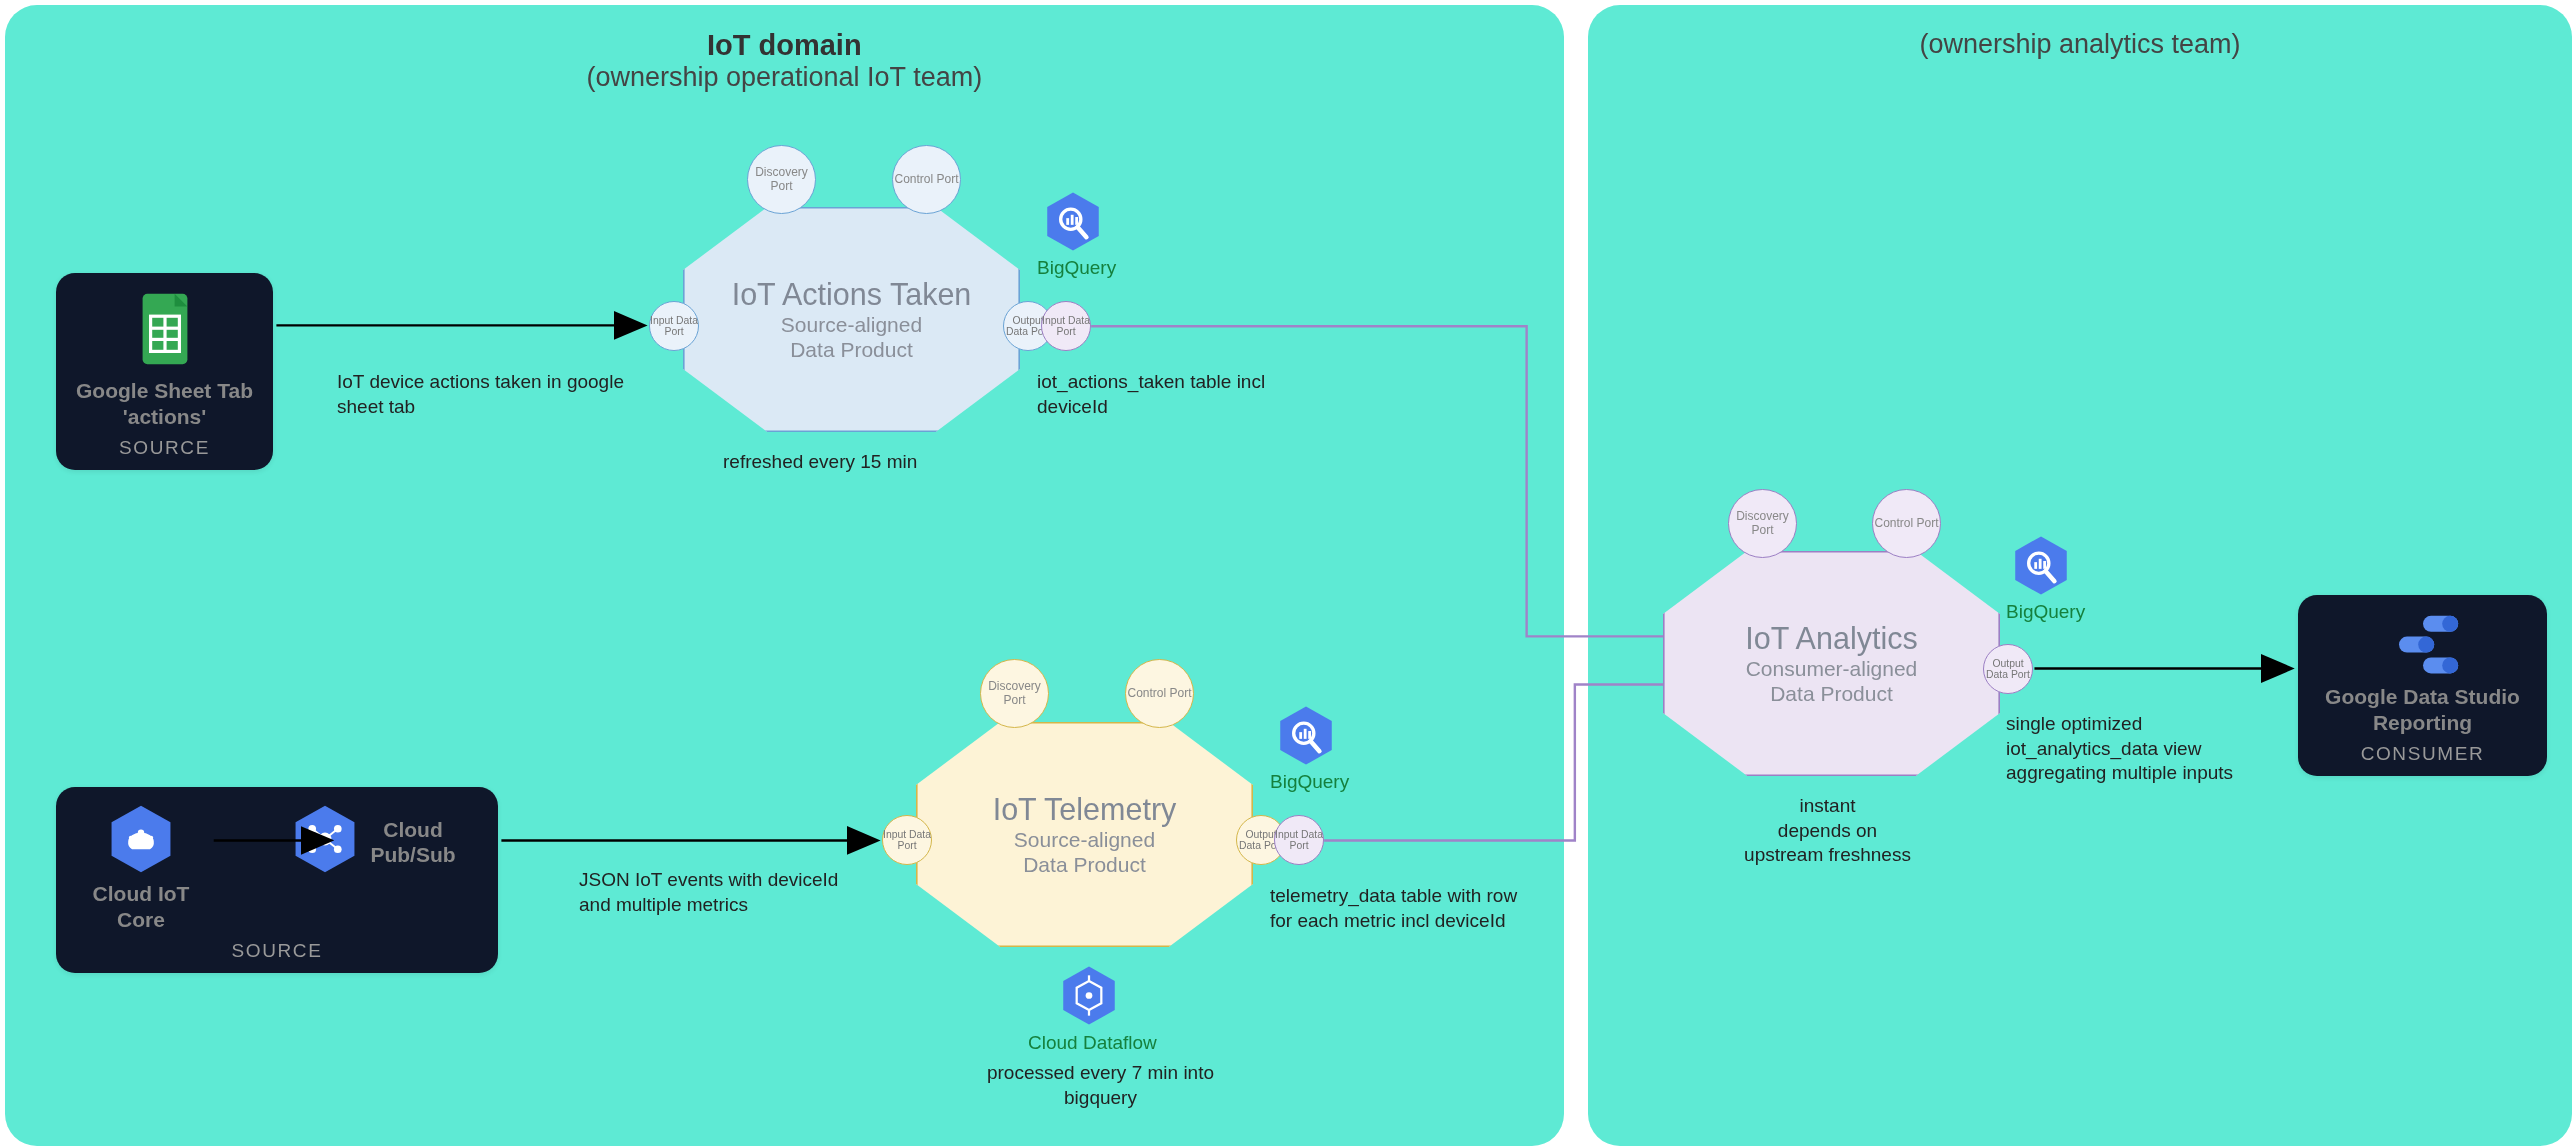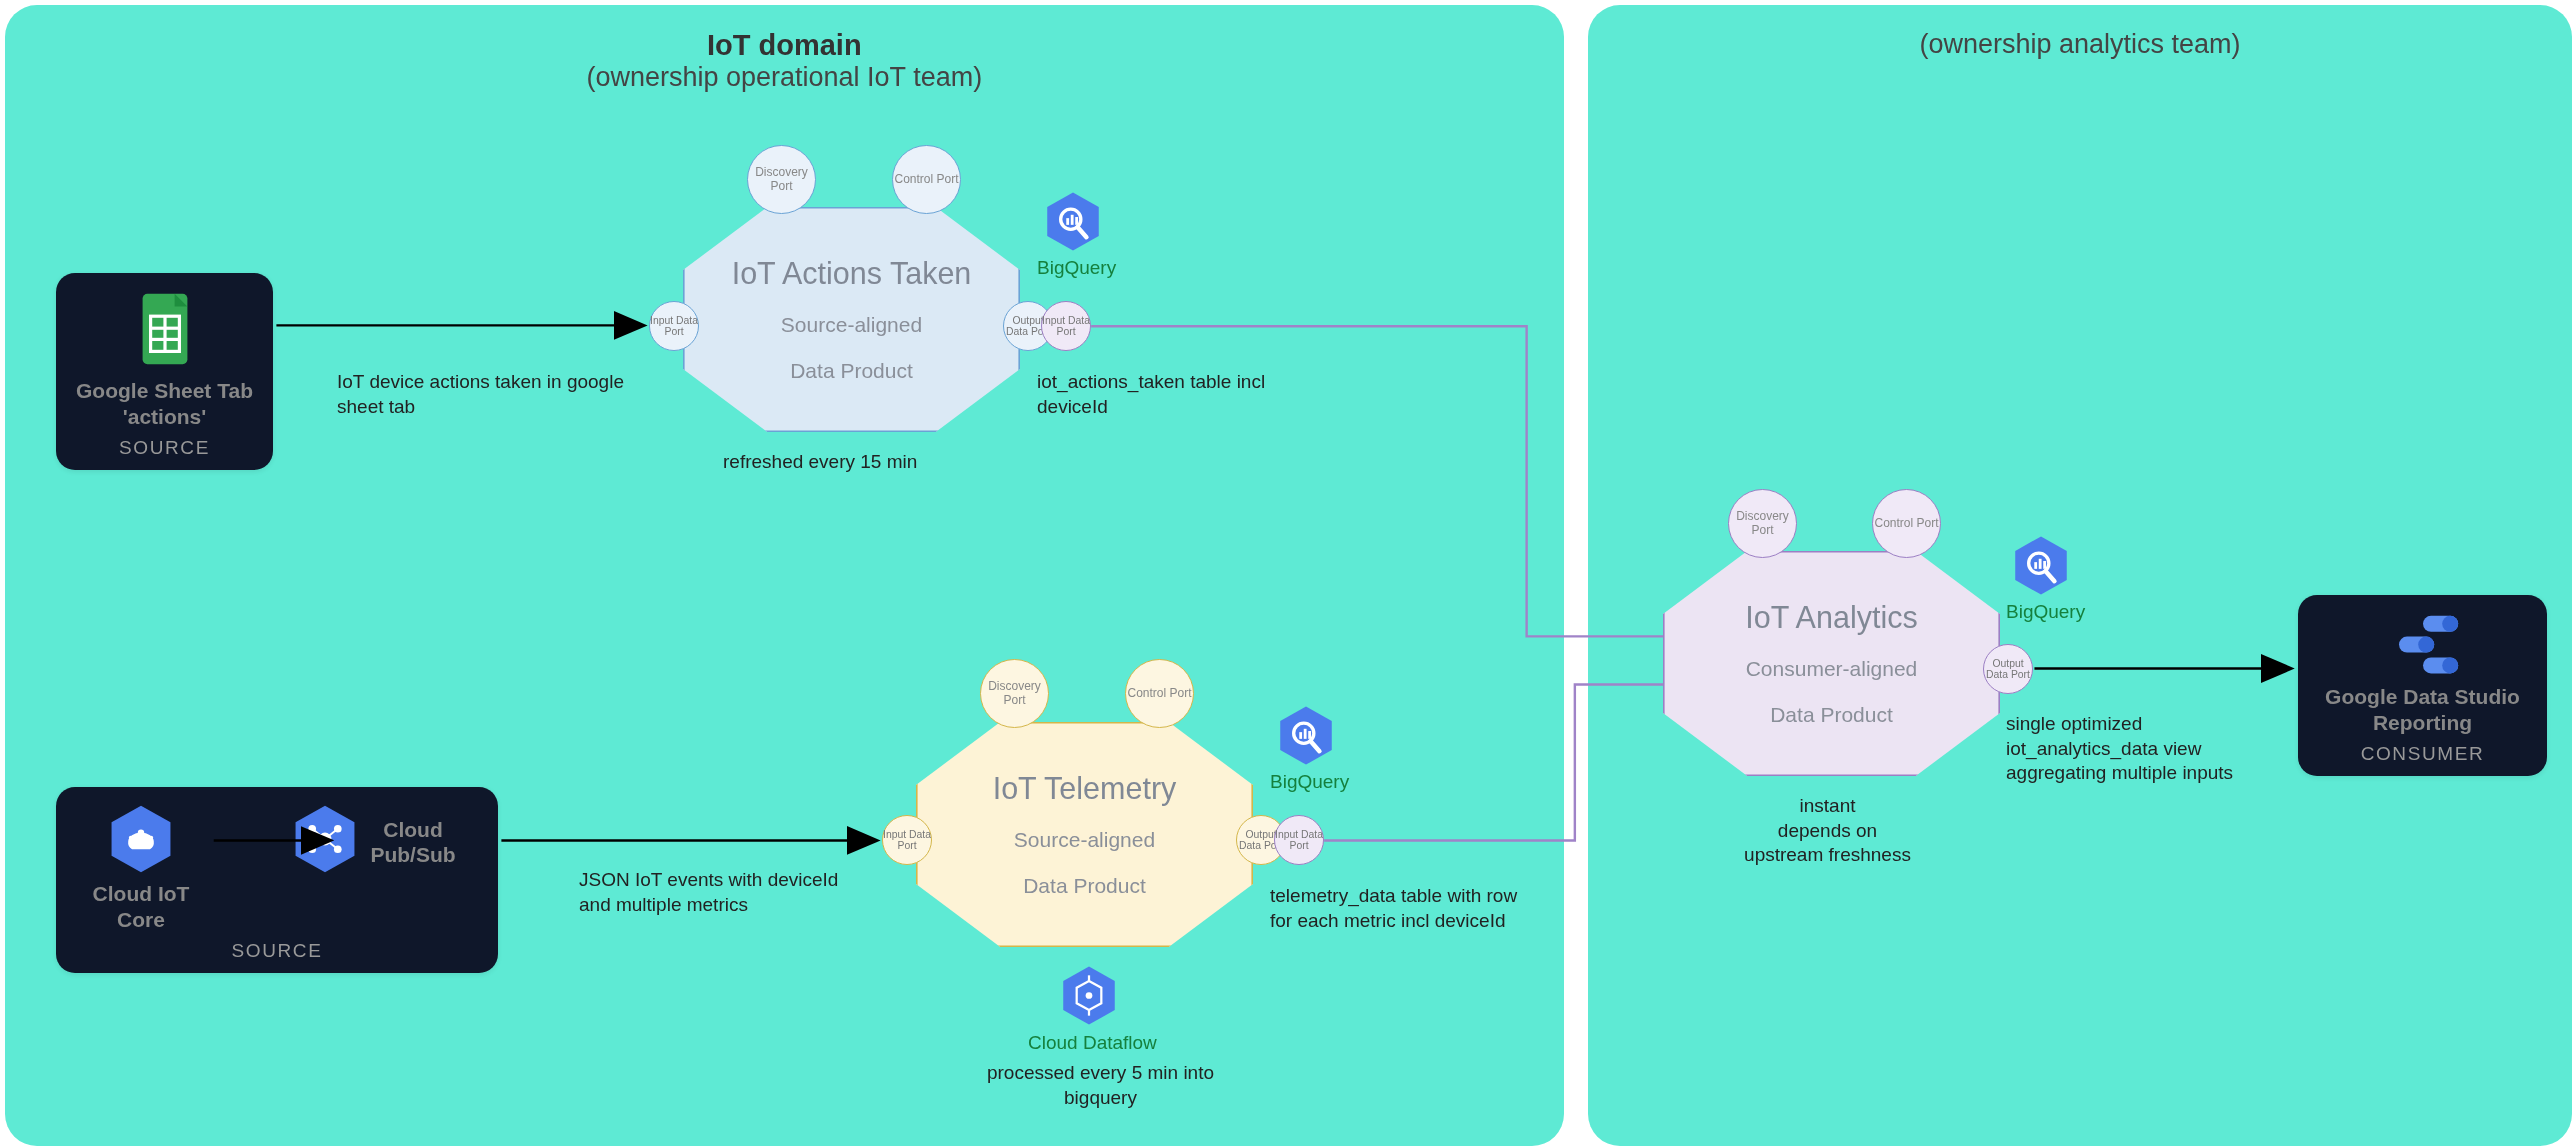--- a/index.html
+++ b/index.html
@@ -48,21 +48,21 @@
     content:""; position:absolute; inset:0;
     clip-path: polygon(25% 0%, 75% 0%, 100% 28%, 100% 72%, 75% 100%, 25% 100%, 0% 72%, 0% 28%);
     border: none;
     z-index:0;
   }
   .oct-blue::before { background:#dbe9f5; box-shadow: inset 0 0 0 1.6px #6aa3d5; }
   .oct-yellow::before { background:#fdf3d6; box-shadow: inset 0 0 0 1.6px #d4b64a; }
   .oct-purple::before { background:#ece4f3; box-shadow: inset 0 0 0 1.6px #9c7fc4; }
   .oct-content { position:relative; z-index:1; text-align:center; }
   .oct-title { font-size:30.5px; font-weight:400; color:#808895; }
-  .oct-line { font-size:21px; color:#8a8f99; margin-top:22px;}
+  .oct-line { font-size:21px; color:#8a8f99; margin-top:1px;}
 
   .port {
     position:absolute; width:50px; height:50px; border-radius:50%;
     display:flex; flex-direction:column; align-items:center; justify-content:center;
     font-size:10.4px; line-height:1.1; color:#777; text-align:center;
     background:#fff;
   }
   .port-blue { background:#eaf2fa; border:1.6px solid #6aa3d5; }
   .port-yellow { background:#fdf6e1; border:1.6px solid #d4b64a; }
   .port-purple { background:#f0e9f7; border:1.6px solid #9c7fc4; }
@@ -215,21 +215,21 @@
   <div class="small-hexicon" style="left:1061px; top:964px;">
     <svg viewBox="0 0 100 112">
         <polygon points="50,4 96,30 96,82 50,108 4,82 4,30" fill="#4b7bec"></polygon>
         <polygon points="50,30 72,42 72,70 50,82 28,70 28,42" fill="none" stroke="#fff" stroke-width="4"></polygon>
         <circle cx="50" cy="56" r="6" fill="#fff"></circle>
         <line x1="50" y1="30" x2="50" y2="20" stroke="#fff" stroke-width="4"></line>
         <line x1="50" y1="82" x2="50" y2="92" stroke="#fff" stroke-width="4"></line>
       </svg>
   </div>
   <div class="hex-label" style="left:1028px; top:1032px;">Cloud Dataflow</div>
-  <div class="note" style="left:972px; top:1061px; width:257px; text-align:center;">processed every 5 min into bigquery</div>
+  <div class="note" style="left:972px; top:1061px; width:257px; text-align:center;">processed every 7 min into bigquery</div>
 
   <div class="octagon oct-purple" style="left:1663px; top:551px;">
     <div class="oct-content">
       <div class="oct-title">IoT Analytics</div>
       <div class="oct-line">Consumer-aligned</div>
       <div class="oct-line">Data Product</div>
     </div>
   </div>
   <div class="port-big" style="left:1728px; top:489px; background:#f0e9f7;border:1.6px solid #9c7fc4; border-radius:50%;">
     <span style="font-size:12px;line-height:1.1">Discovery Port</span>

